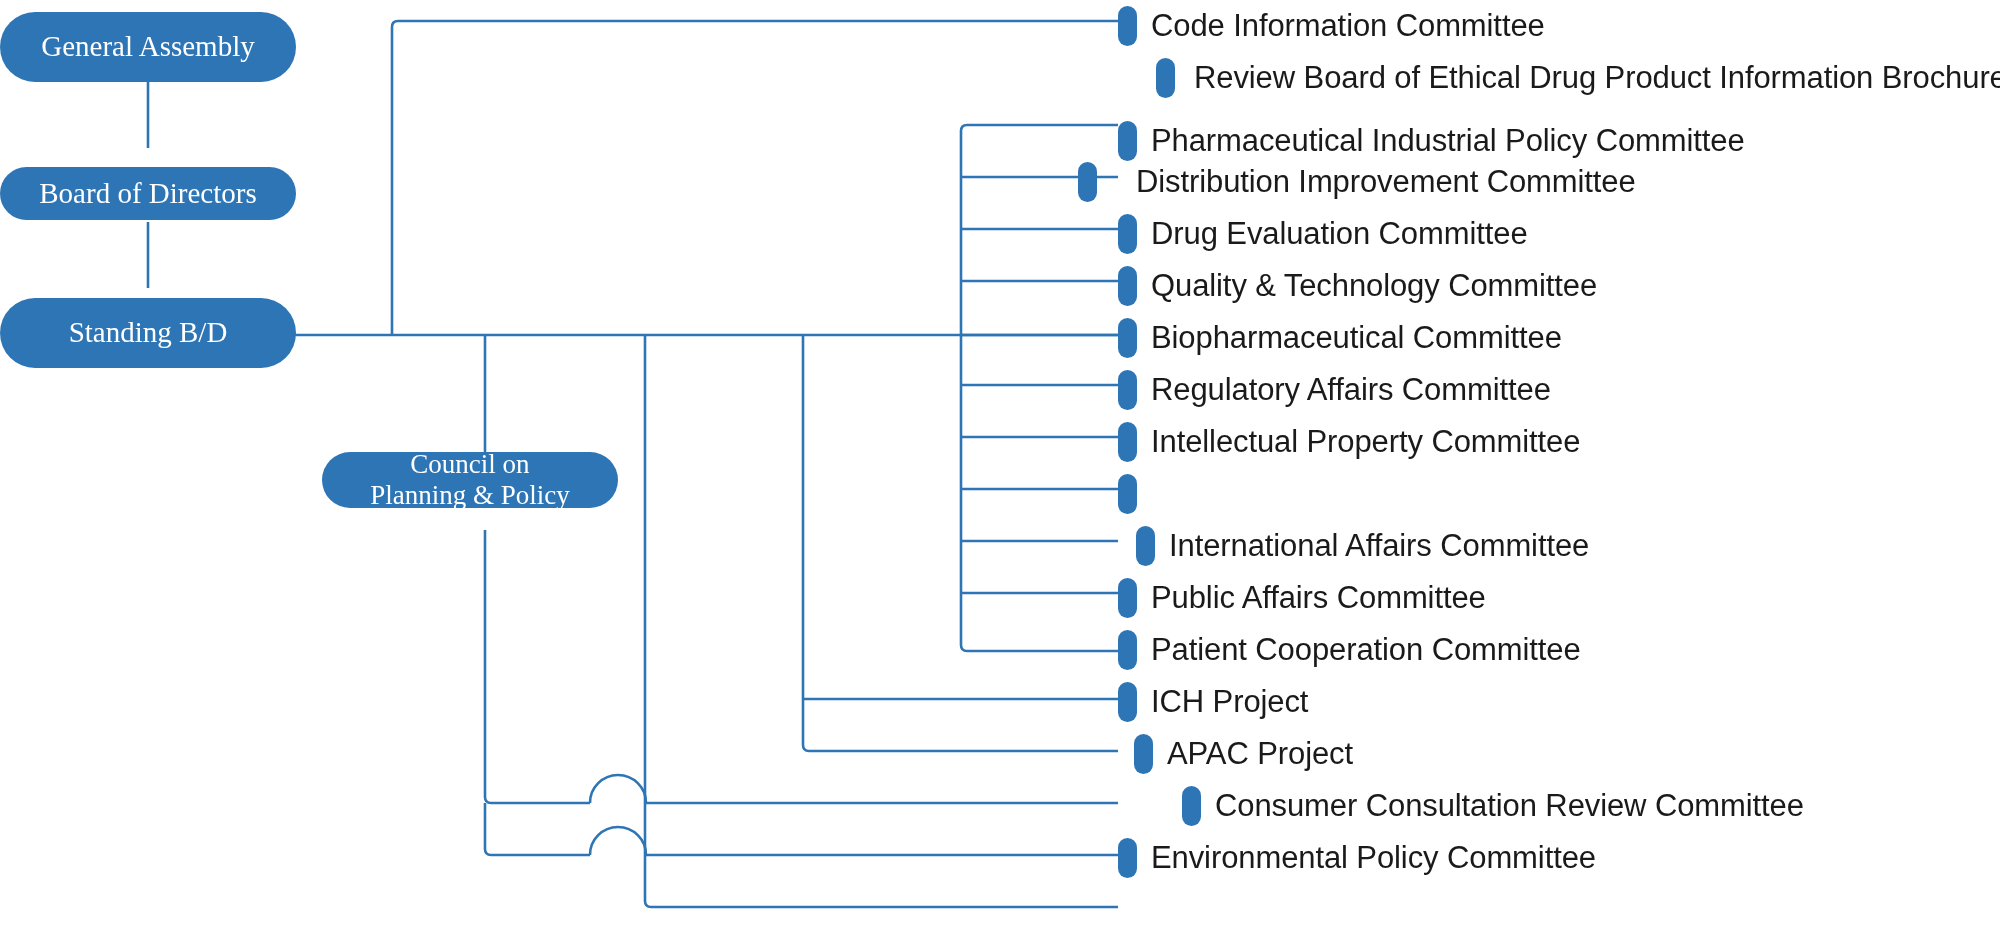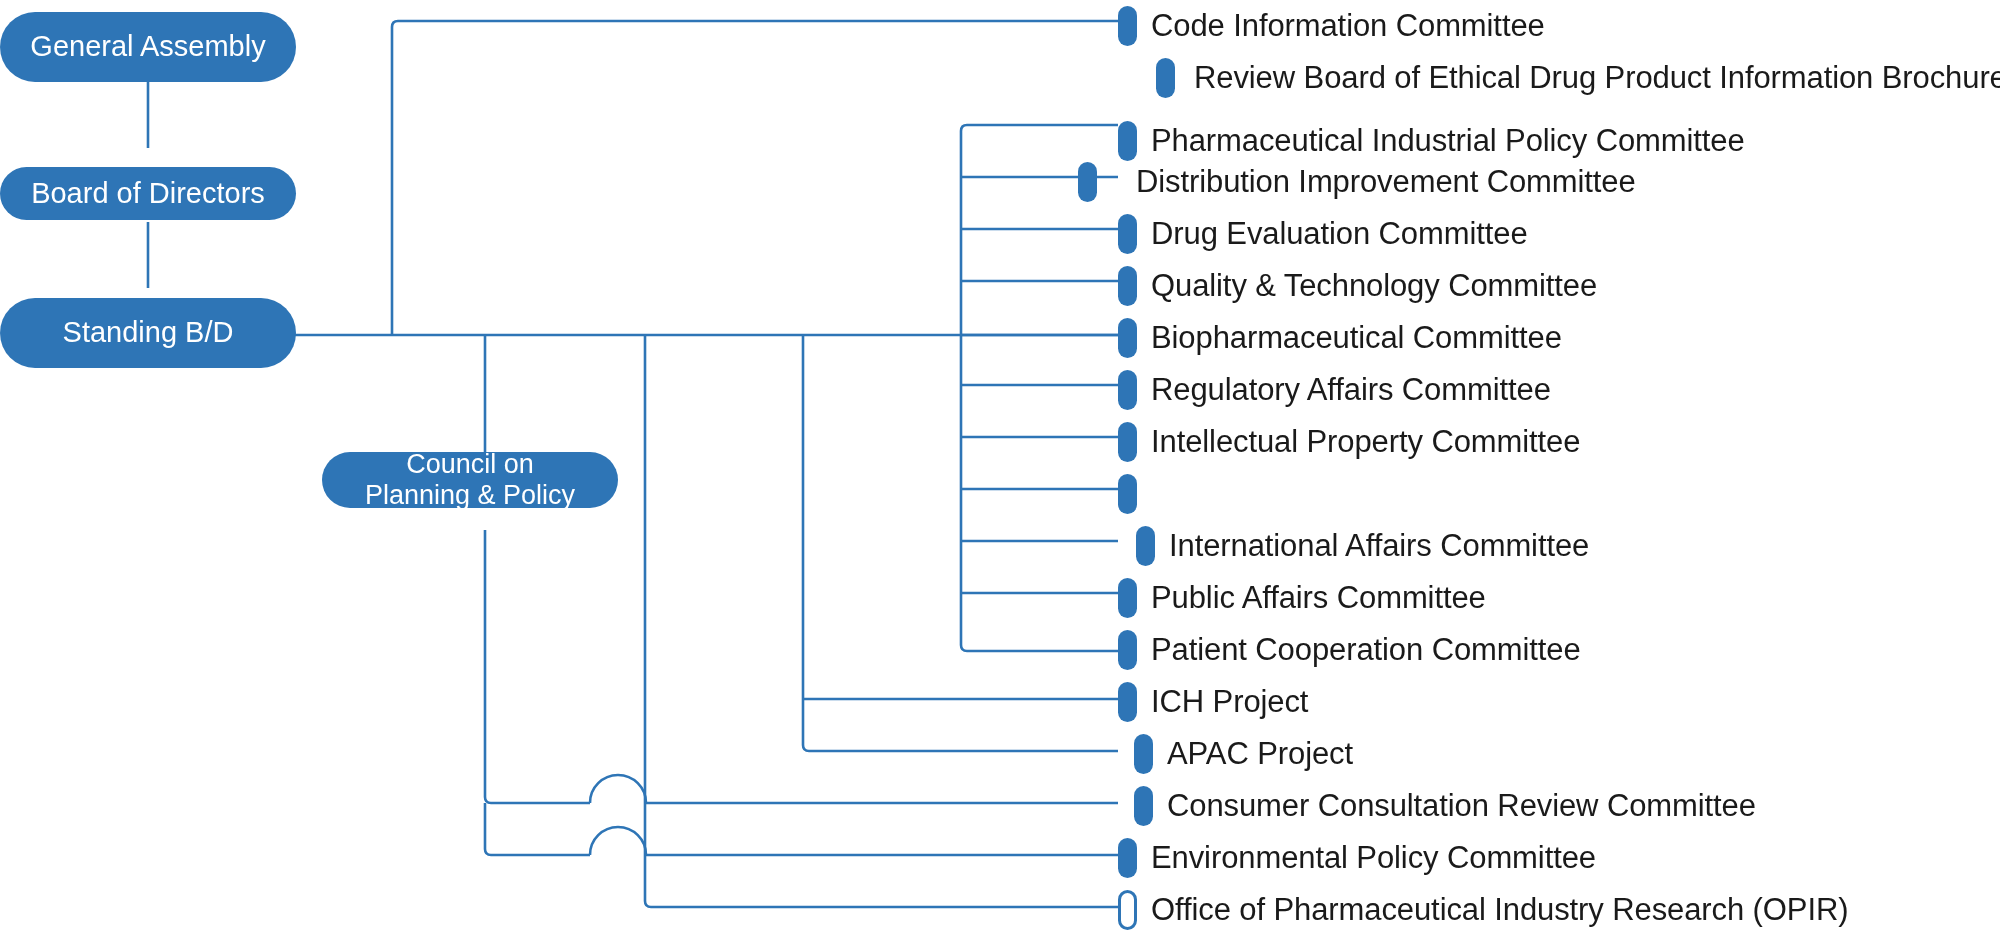--- a/index.html
+++ b/index.html
@@ -34,21 +34,21 @@
     border-radius: 999px;
     display: flex;
     align-items: center;
     justify-content: center;
     text-align: center;
     line-height: 1.16;
     box-sizing: border-box;
   }
   .pill-1line { font-size: 29px; }
   .pill-2line { font-size: 27px; }
-  .pill-label { display: block; white-space: pre-line; }
+  .pill-label { display: block; white-space: pre-line; font-family: Liberation Serif, serif; }
 
   
   .row {
     position: absolute;
     display: flex;
     align-items: center;
     height: 52px;
     white-space: nowrap;
   }
   .bullet {
@@ -202,28 +202,24 @@
   <div class="row" style="left:1118px; top:676px;">
     <span class="bullet"></span>
     <span class="row-label">ICH Project</span>
   </div>
 
   <div class="row" style="left:1118px; top:728px;padding-left:16px;">
     <span class="bullet"></span>
     <span class="row-label">APAC Project</span>
   </div>
 
-  <div class="row" style="left:1134px; top:780px;align-items:center;">
+  <div class="row" style="left:1182px; top:780px;align-items:center;">
     <span class="bullet"></span>
     <span class="row-label">Consumer Consultation Review Committee</span>
   </div>
 
   <div class="row" style="left:1118px; top:832px;">
     <span class="bullet"></span>
     <span class="row-label">Environmental Policy Committee</span>
   </div>
 
-  <div class="row" style="left:1118px; top:884px;">
-    <span class="bullet hollow"></span>
-    <span class="row-label">Office of Pharmaceutical Industry Research (OPIR)</span>
-  </div>
 
 </div>
 
 </body></html>

